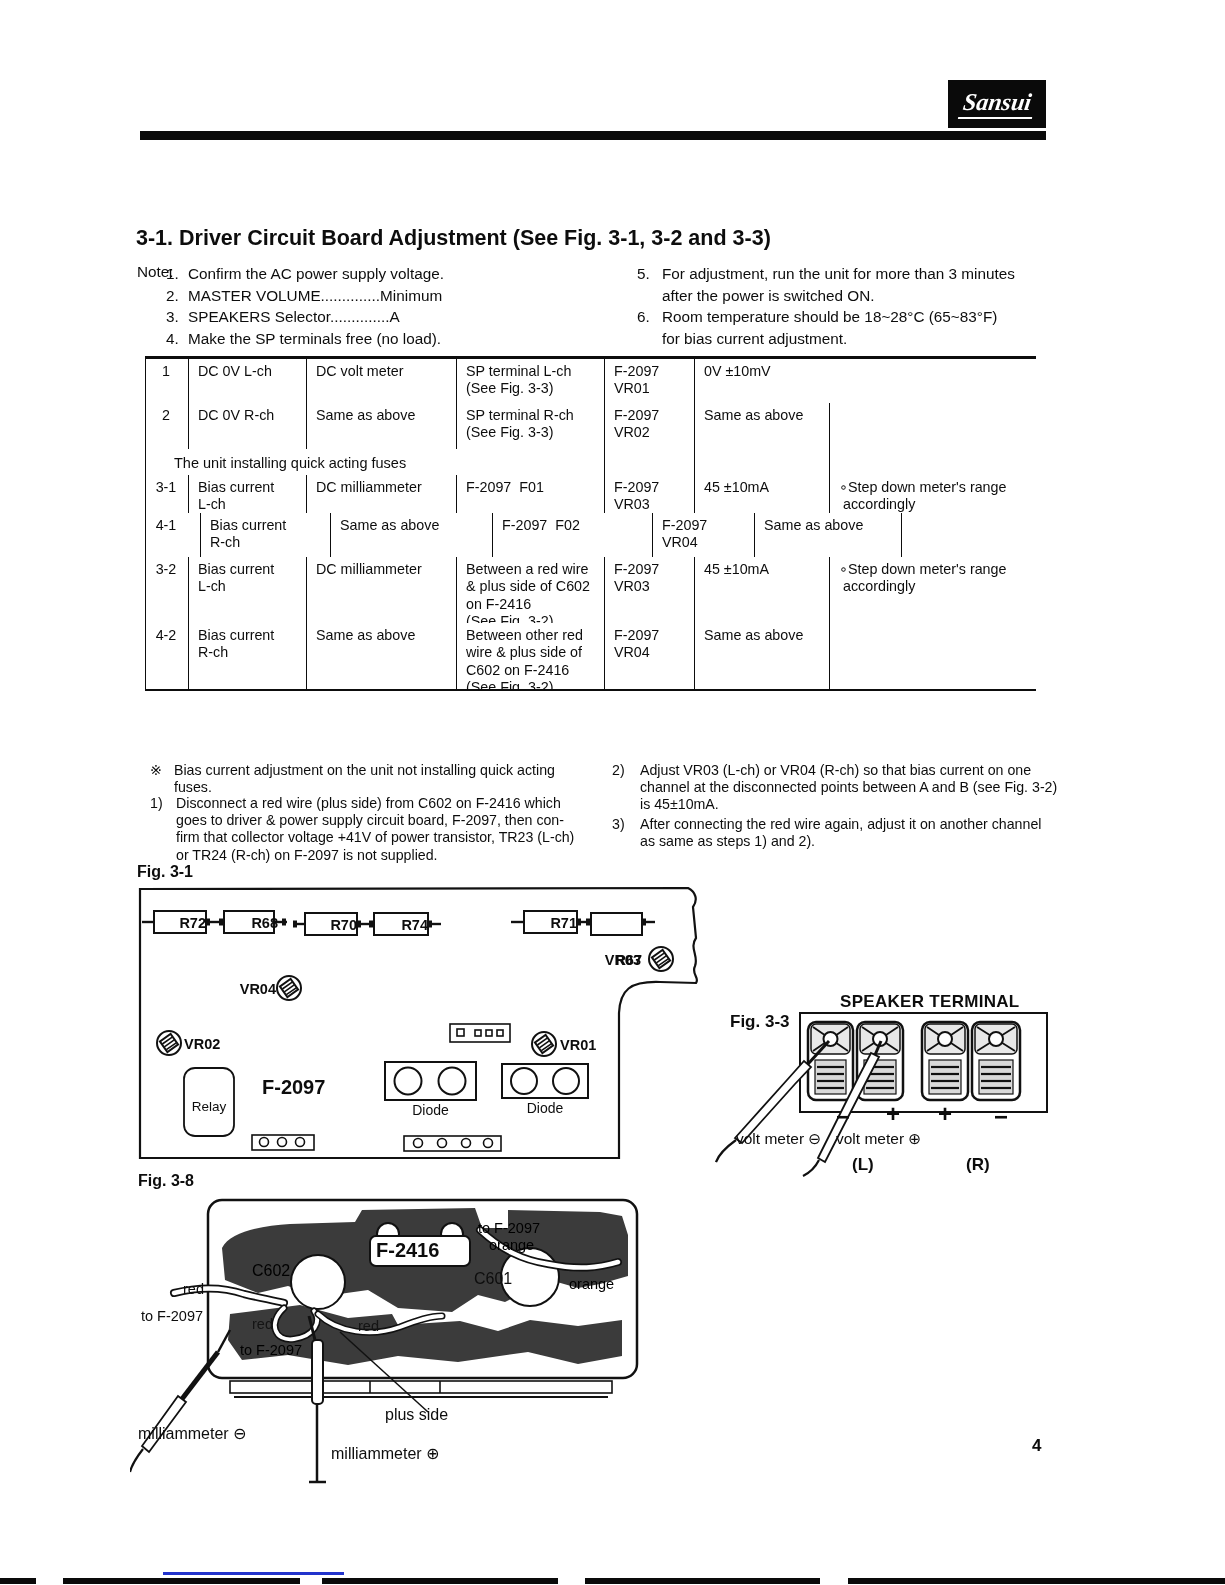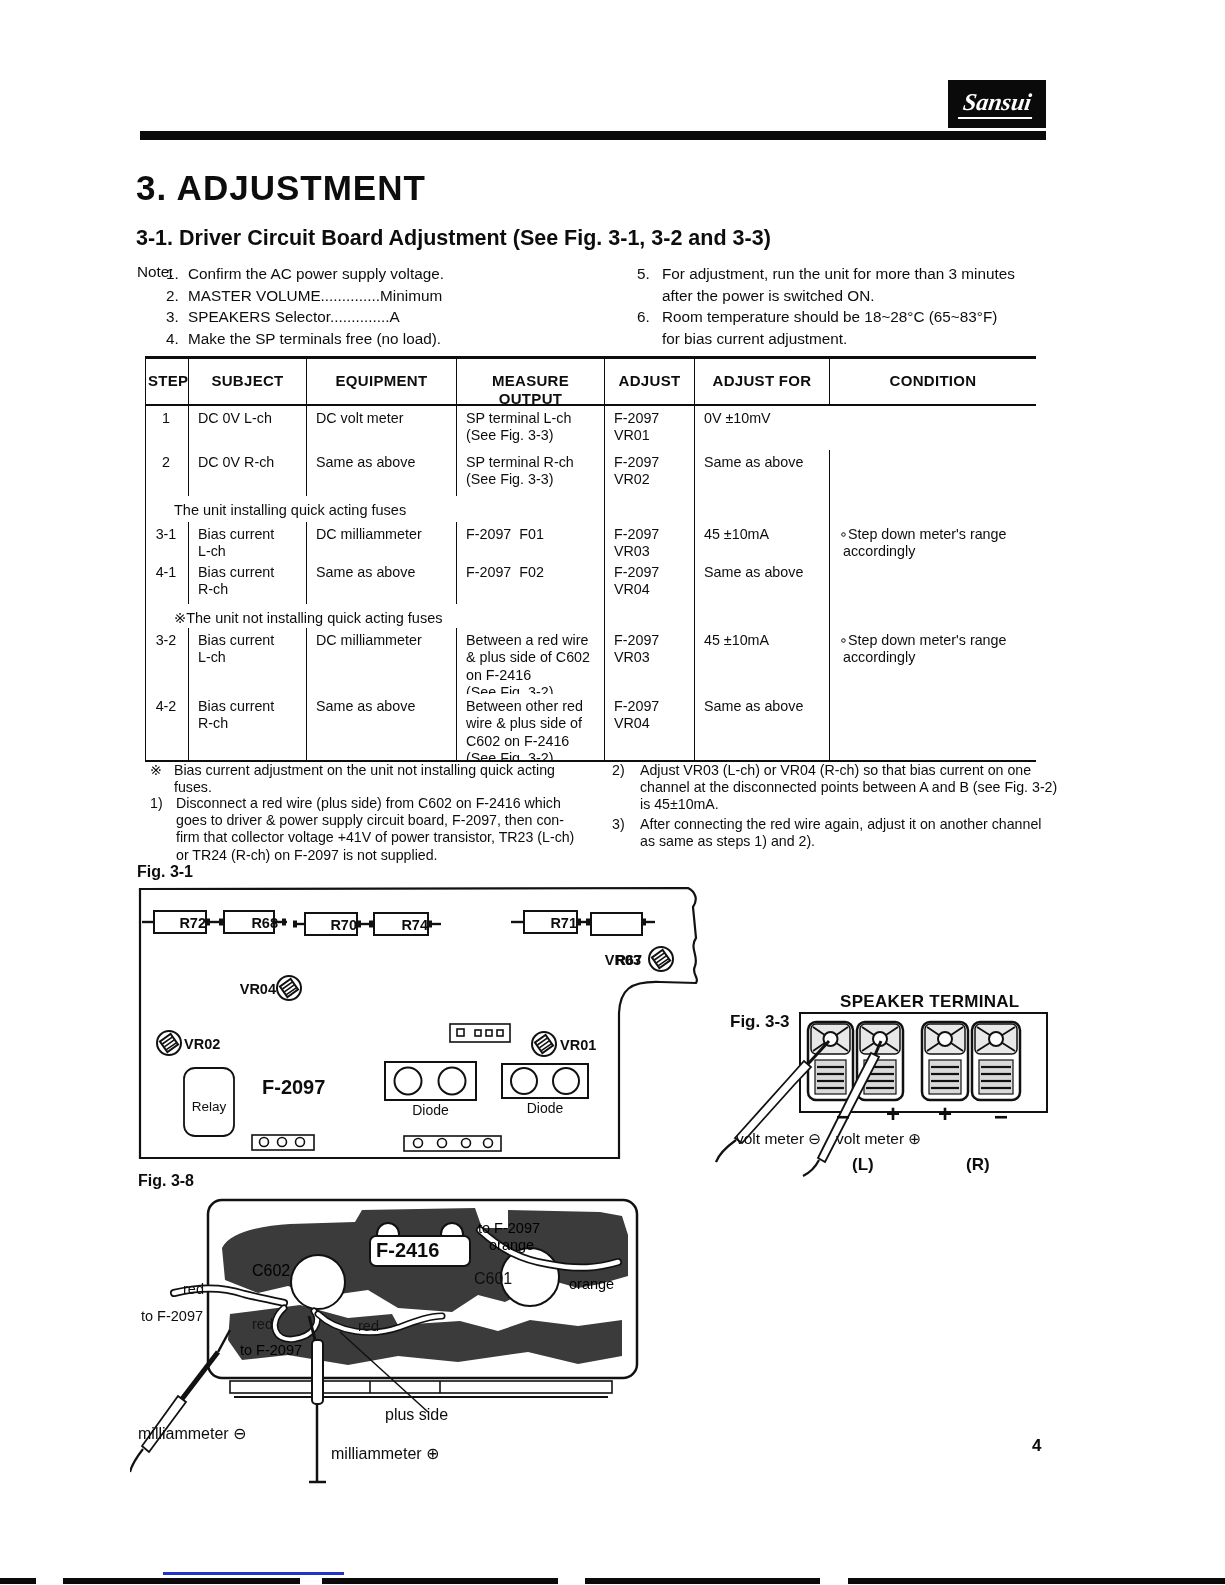--- a/index.html
+++ b/index.html
@@ -39,21 +39,20 @@
 </head>
 <body>
 
 <div class="page">
 
   <div class="abs" style="left:948px;top:80px;width:98px;height:48px;background:#0a0a0a;display:flex;align-items:center;justify-content:center;z-index:2">
     <span style="color:#fff;font-family:'Liberation Serif',serif;font-style:italic;font-weight:bold;font-size:24px;border-bottom:2px solid #fff;padding:0 3px 1px;transform:skewX(-8deg)">Sansui</span>
   </div>
   <div class="abs" style="left:140px;top:131px;width:906px;height:9px;background:#0a0a0a"></div>
 
-  <div class="abs h1" style="left:136px;top:168px">3. ADJUSTMENT</div>
   <div class="abs h2" style="left:136px;top:226px">3-1. Driver Circuit Board Adjustment (See Fig. 3-1, 3-2 and 3-3)</div>
 
   <div class="abs" style="left:137px;top:263px;font-weight:normal;font-size:15.3px">Note:</div>
   <div class="abs nitem" style="left:166px;top:263px">
     <span class="nm" style="width:22px">1.</span>
     <span class="nb" style="width:430px">Confirm the AC power supply voltage.</span>
     </div>
   <div class="abs nitem" style="left:166px;top:285px">
     <span class="nm" style="width:22px">2.</span>
     <span class="nb" style="width:430px">MASTER VOLUME..............Minimum</span>
@@ -71,29 +70,20 @@
     <span class="nb" style="width:400px">For adjustment, run the unit for more than 3 minutes
 after the power is switched ON.</span>
     </div>
   <div class="abs nitem" style="left:637px;top:306px">
     <span class="nm" style="width:25px">6.</span>
     <span class="nb" style="width:400px">Room temperature should be 18~28°C (65~83°F)
 for bias current adjustment.</span>
     </div>
 
   <div id="adj-table">
-      <div class="trow thead" style="height: 45px;">
-        <div class="cell hc c0">STEP</div>
-        <div class="cell hc c1 b">SUBJECT</div>
-        <div class="cell hc c2 b">EQUIPMENT</div>
-        <div class="cell hc c3 b">MEASURE OUTPUT</div>
-        <div class="cell hc c4 b">ADJUST</div>
-        <div class="cell hc c5 b">ADJUST FOR</div>
-        <div class="cell hc c6 b">CONDITION</div>
-      </div>
       <div class="trow" style="height: 44px;">
         <div class="cell c0">1</div>
         <div class="cell c1 b">DC 0V L-ch</div>
         <div class="cell c2 b">DC volt meter</div>
         <div class="cell c3 b">SP terminal L-ch
 (See Fig. 3-3)</div>
         <div class="cell c4 b">F-2097
 VR01</div>
         <div class="cell c5 b">0V ±10mV</div>
       </div>
@@ -119,36 +109,30 @@
         <div class="cell c1 b">Bias current
 L-ch</div>
         <div class="cell c2 b">DC milliammeter</div>
         <div class="cell c3 b">F-2097&nbsp;&nbsp;F01</div>
         <div class="cell c4 b">F-2097
 VR03</div>
         <div class="cell c5 b">45 ±10mA</div>
         <div class="cell c6 b">∘Step down meter's range
 &nbsp;accordingly</div>
       </div>
-      <div class="trow" style="height: 44px;">
+      <div class="trow" style="height: 44px; gap: 12px;">
         <div class="cell c0">4-1</div>
         <div class="cell c1 b">Bias current
 R-ch</div>
         <div class="cell c2 b">Same as above</div>
         <div class="cell c3 b">F-2097&nbsp;&nbsp;F02</div>
         <div class="cell c4 b">F-2097
 VR04</div>
         <div class="cell c5 b">Same as above</div>
         <div class="cell c6 b"></div>
-      </div>
-      <div class="trow sec" style="height: 24px;">
-        <div class="cell secl">※The unit not installing quick acting fuses</div>
-        <div class="cell b"></div>
-        <div class="cell b"></div>
-        <div class="cell b"></div>
       </div>
       <div class="trow" style="height: 66px;">
         <div class="cell c0">3-2</div>
         <div class="cell c1 b">Bias current
 L-ch</div>
         <div class="cell c2 b">DC milliammeter</div>
         <div class="cell c3 b">Between a red wire
 &amp; plus side of C602
 on F-2416
 (See Fig. 3-2)</div>

